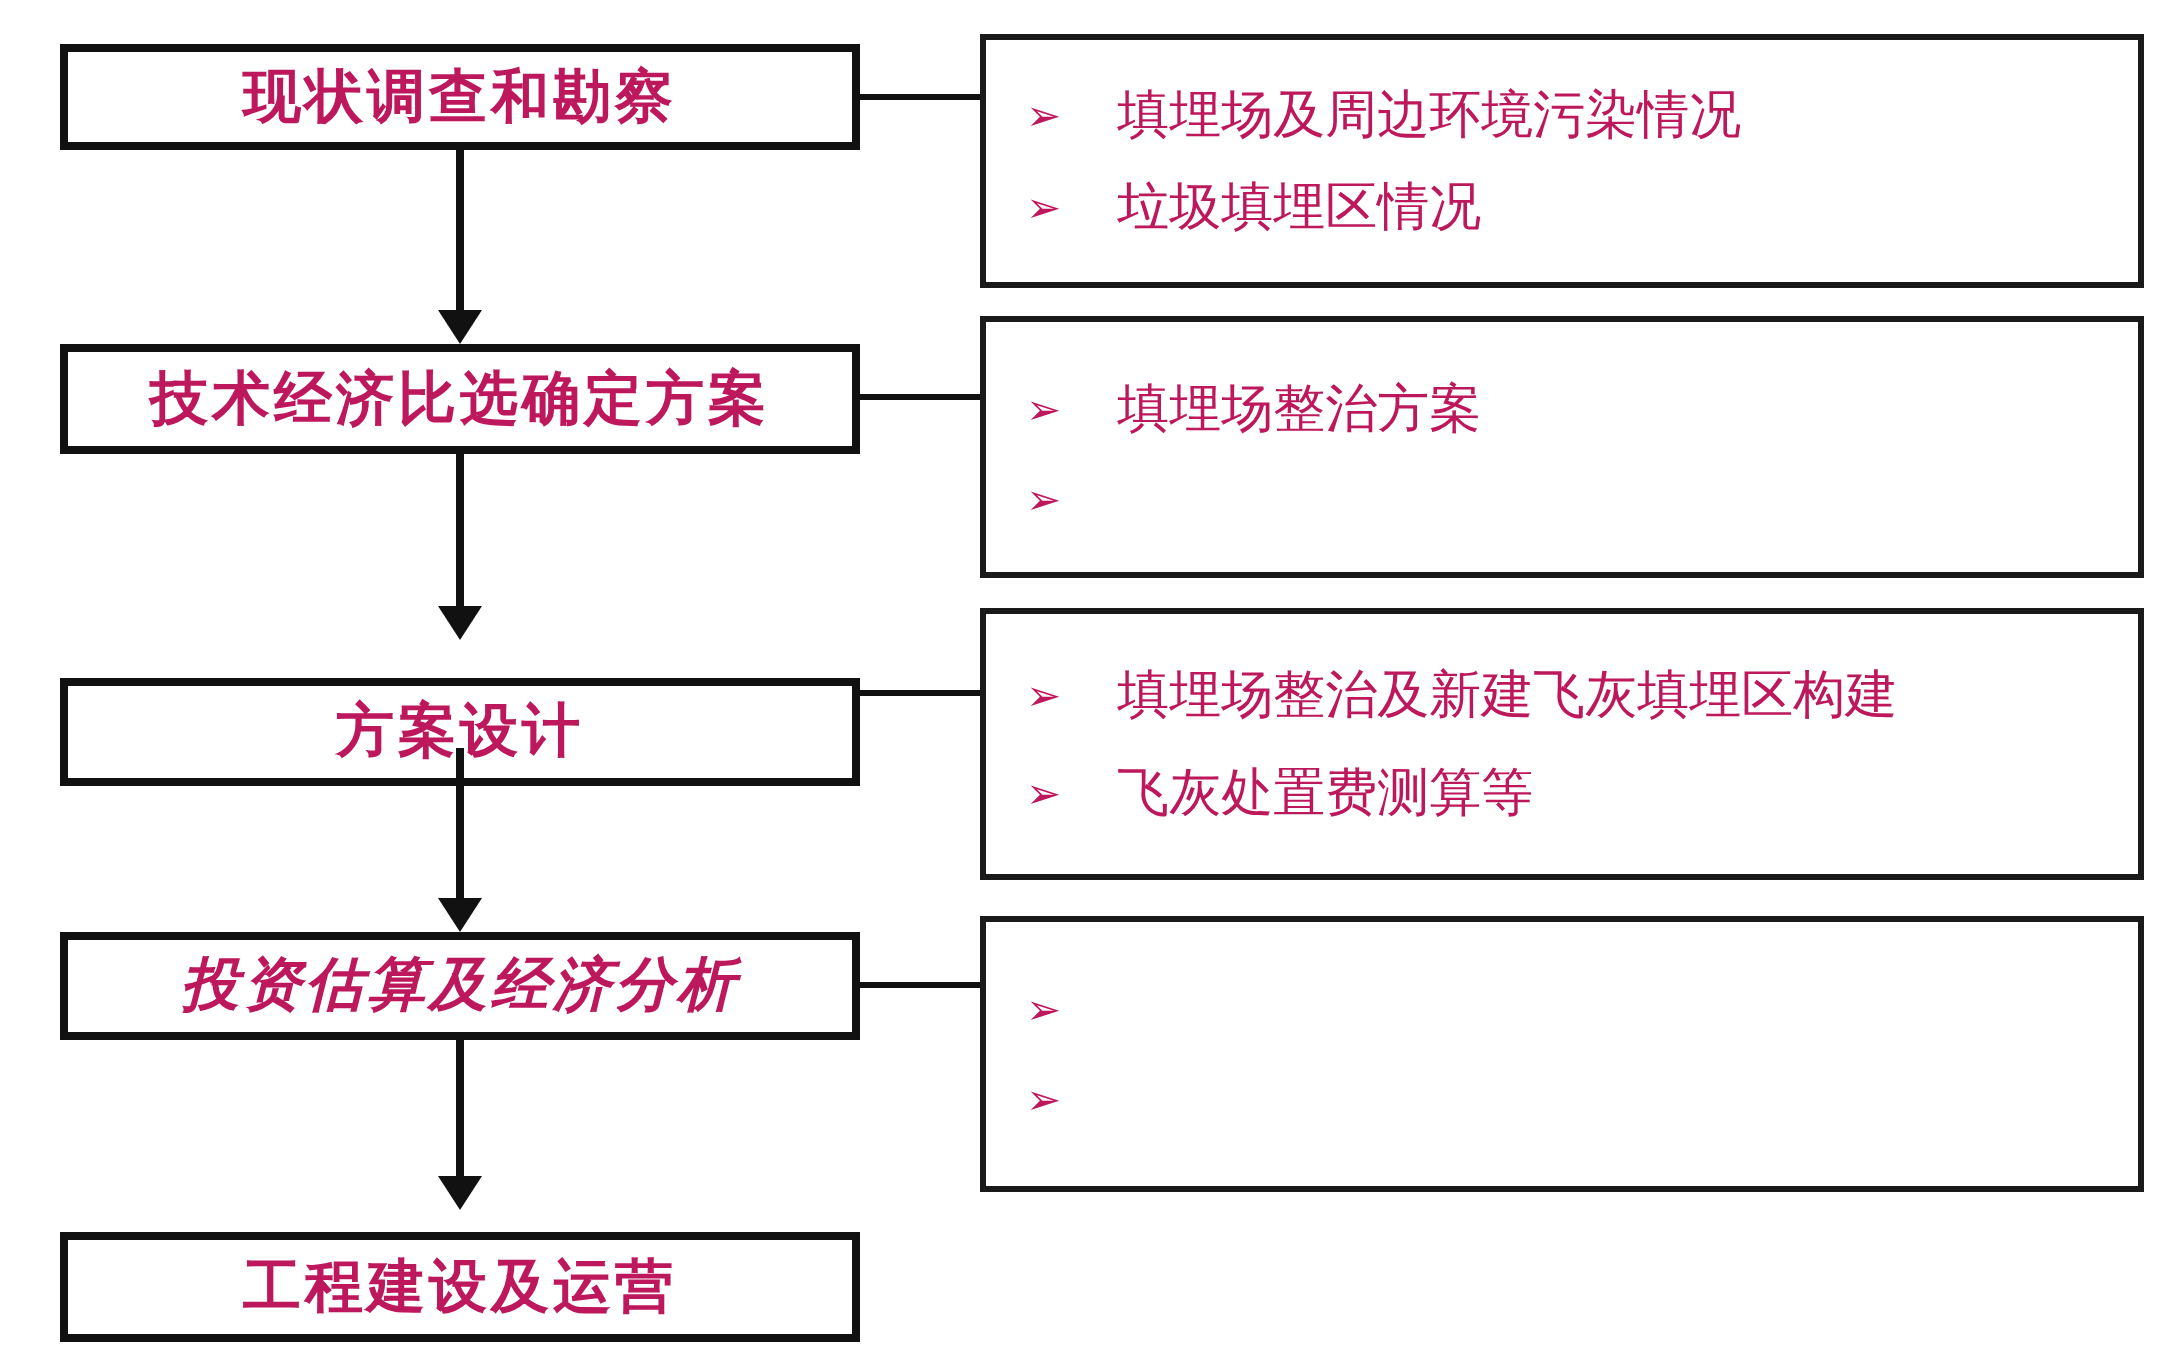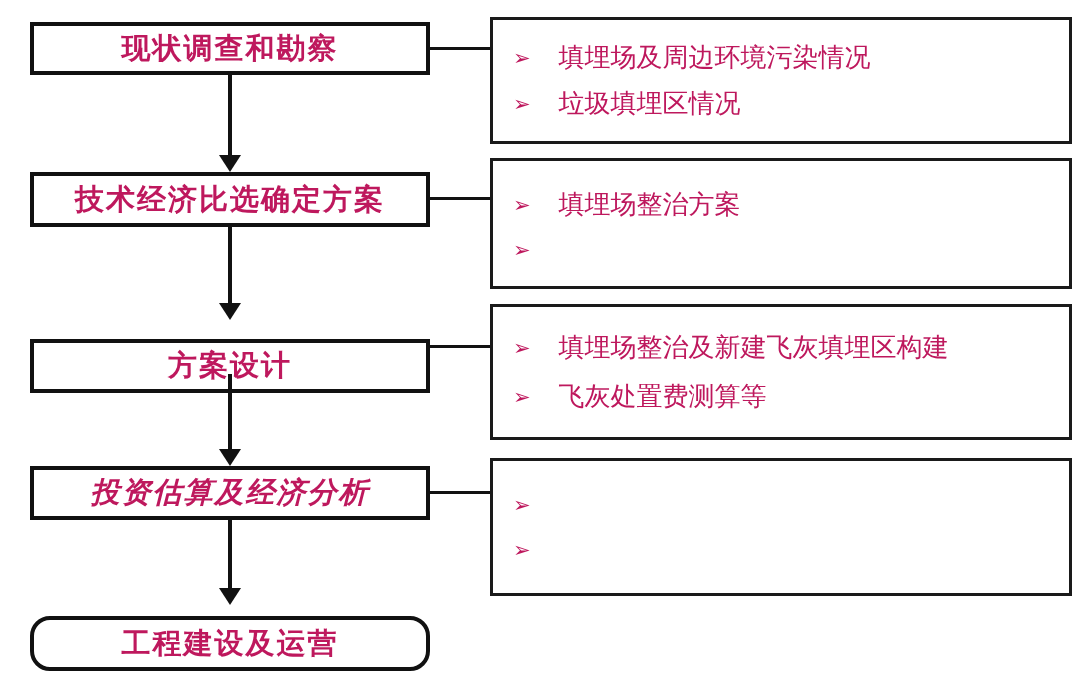--- a/index.html
+++ b/index.html
@@ -29,21 +29,21 @@
     font-weight: 700;
     font-size: 29px;
     letter-spacing: 2px;
     background: #ffffff;
     white-space: nowrap;
   }
   #s1 { top: 22px;  height: 53px; }
   #s2 { top: 172px; height: 55px; text-align: center; }
   #s3 { top: 339px; height: 54px; }
   #s4 { top: 466px; height: 54px; font-style: italic; }
-  #s5 { top: 616px; height: 55px; border-radius: 20px; }
+  #s5 { top: 616px; height: 55px; }
 
   
   .detail {
     position: absolute;
     left: 490px;
     width: 582px;
     border: 3px solid #1a1a1a;
     box-sizing: border-box;
     display: flex;
     flex-direction: column;

